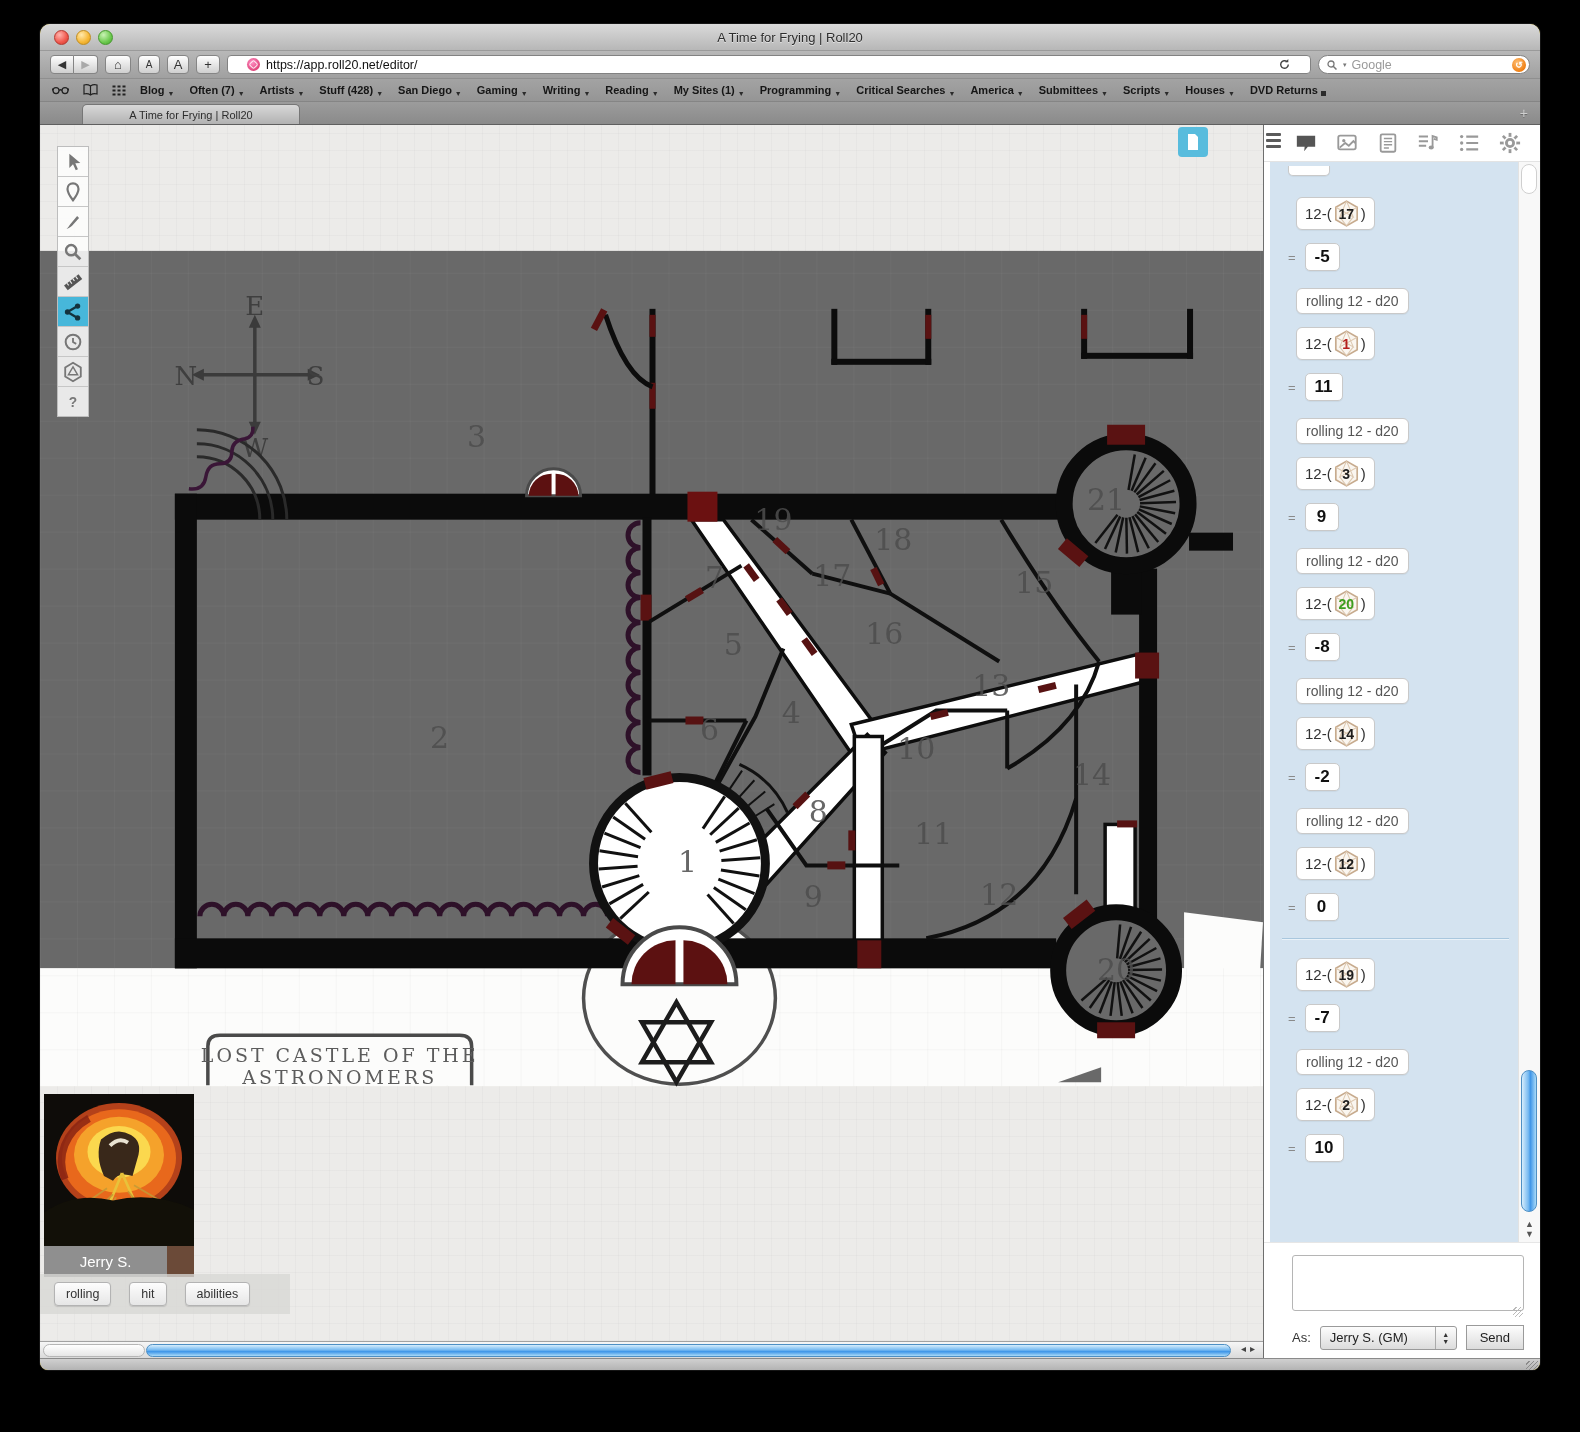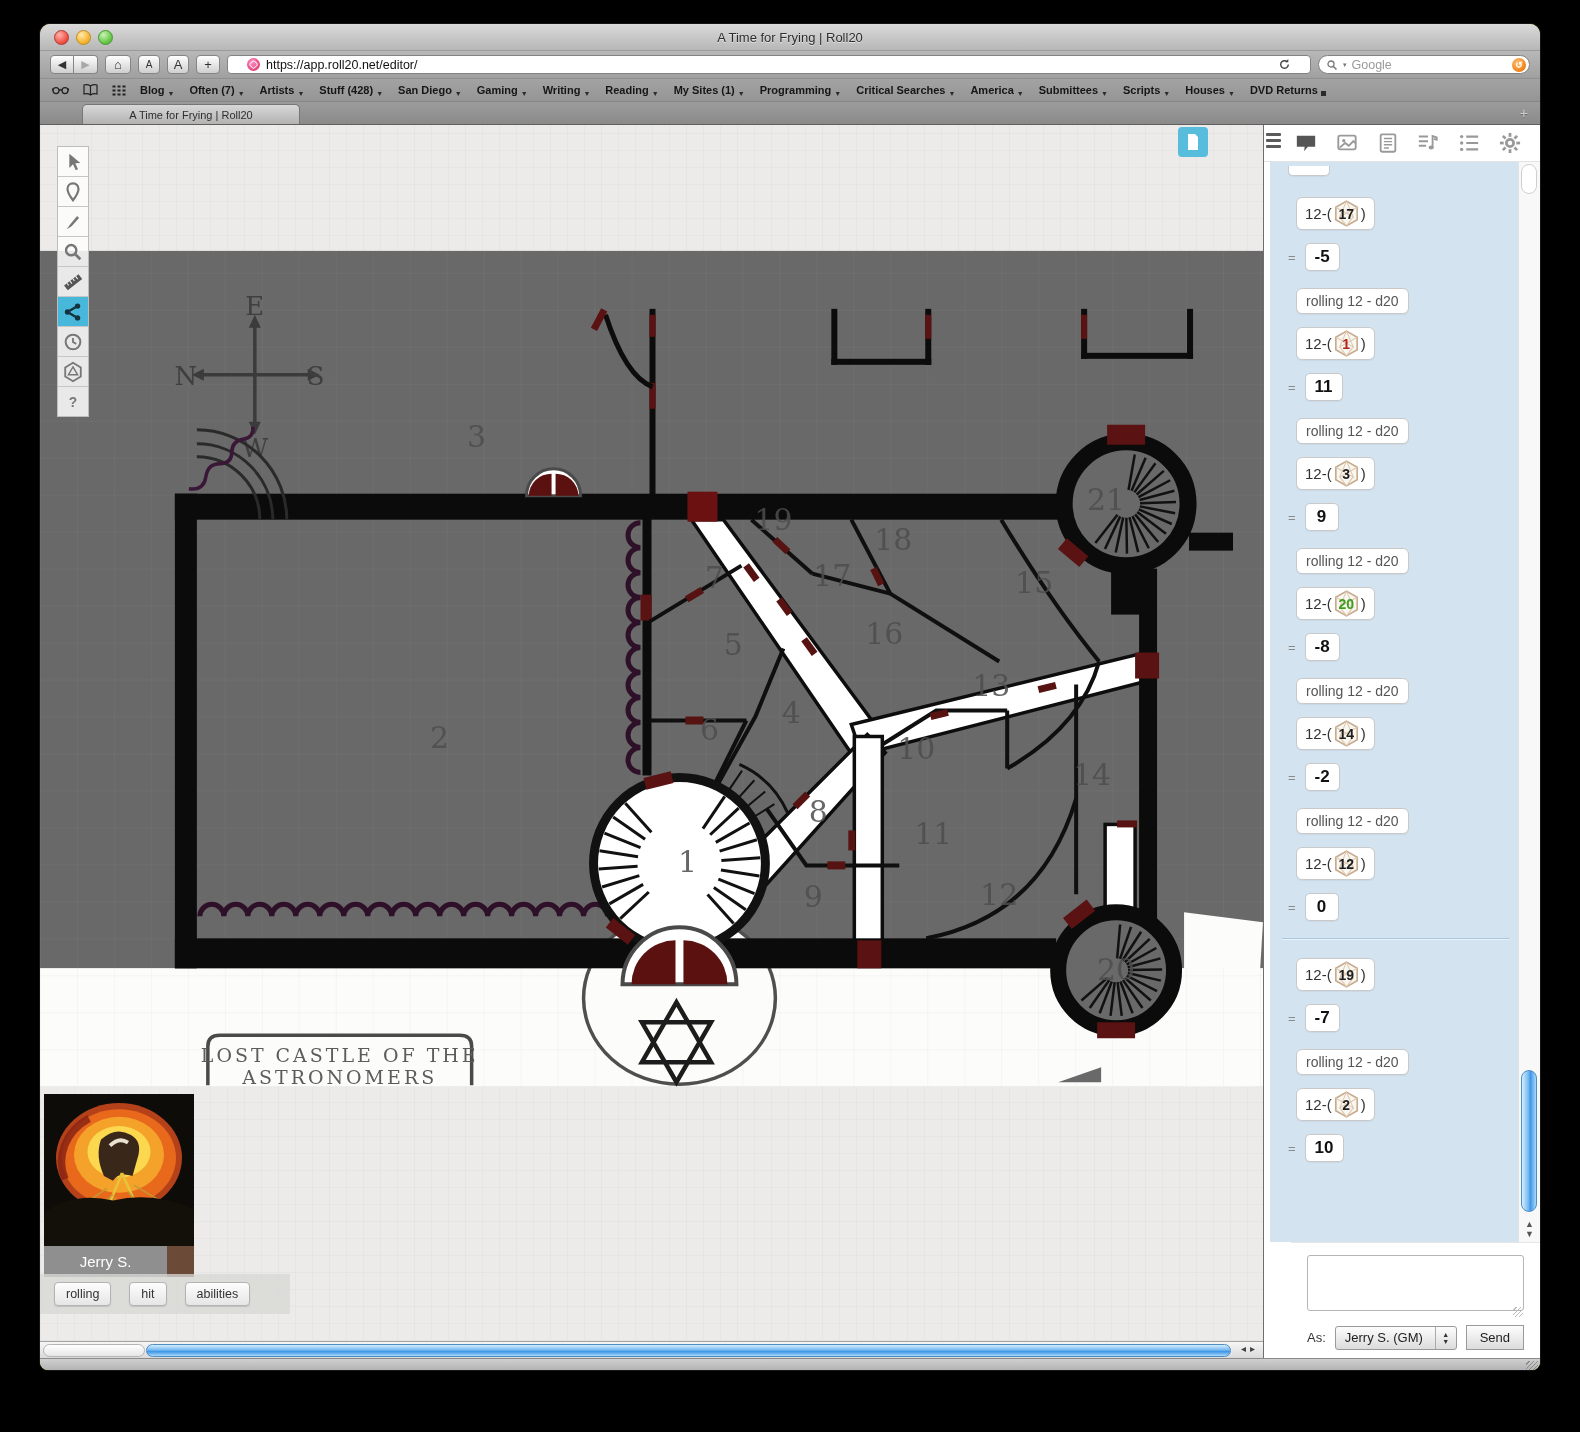--- a/index.html
+++ b/index.html
@@ -110,21 +110,21 @@
   .inline-lbl{display:inline;font-size:14px;color:#555;padding:4px 9px;line-height:2.2;
               -webkit-box-decoration-break:clone;box-decoration-break:clone;}
   
   .v-scroll{position:absolute;top:37px;right:0;width:21px;bottom:116px;background:#f8f8f8;border-left:1px solid #e2e2e2;}
   .v-track-top{position:absolute;top:2px;left:2px;right:3px;height:28px;background:#fff;border:1px solid #cfcfcf;border-radius:8px;}
   .v-thumb{position:absolute;left:2px;right:3px;top:908px;height:140px;border-radius:8px;
            background:linear-gradient(90deg,#d6edfc,#77baf1 45%,#3f96e8 60%,#a9daf8);border:1px solid #4d8fc4;}
   .v-arrows{position:absolute;bottom:3px;left:0;right:0;text-align:center;color:#555;font-size:9px;line-height:10px;}
   
   .chat-footer{position:absolute;left:0;right:0;bottom:0;height:116px;background:#fff;
-               border-top:1px solid #e6e6e6;padding:12px 16px 0 16px;box-sizing:border-box;margin-left:27px;}
+               border-top:1px solid #e6e6e6;padding:12px 16px 0 28px;box-sizing:border-box;}
   .chat-input{width:100%;height:56px;box-sizing:border-box;border:1px solid #b5b5b5;border-radius:3px;
               resize:none;position:relative;background:#fff;}
   .grip{position:absolute;right:17px;top:64px;width:10px;height:10px;
         background:repeating-linear-gradient(135deg,transparent 0 2px,#bbb 2px 3px);}
   .as-row{display:flex;align-items:center;gap:9px;margin-top:10px;}
   .as-label{font-size:13px;color:#333;}
   .as-select{width:146px;height:24px;background:linear-gradient(#fdfdfd,#dcdcdc);border:1px solid #9a9a9a;border-radius:3px;
              display:flex;align-items:center;font-size:13px;color:#222;padding-left:9px;box-sizing:border-box;position:relative;}
   .stepper{position:absolute;right:0;top:0;bottom:0;width:20px;border-left:1px solid #aaa;display:flex;
            flex-direction:column;align-items:center;justify-content:center;font-size:7px;color:#333;line-height:7px;}

